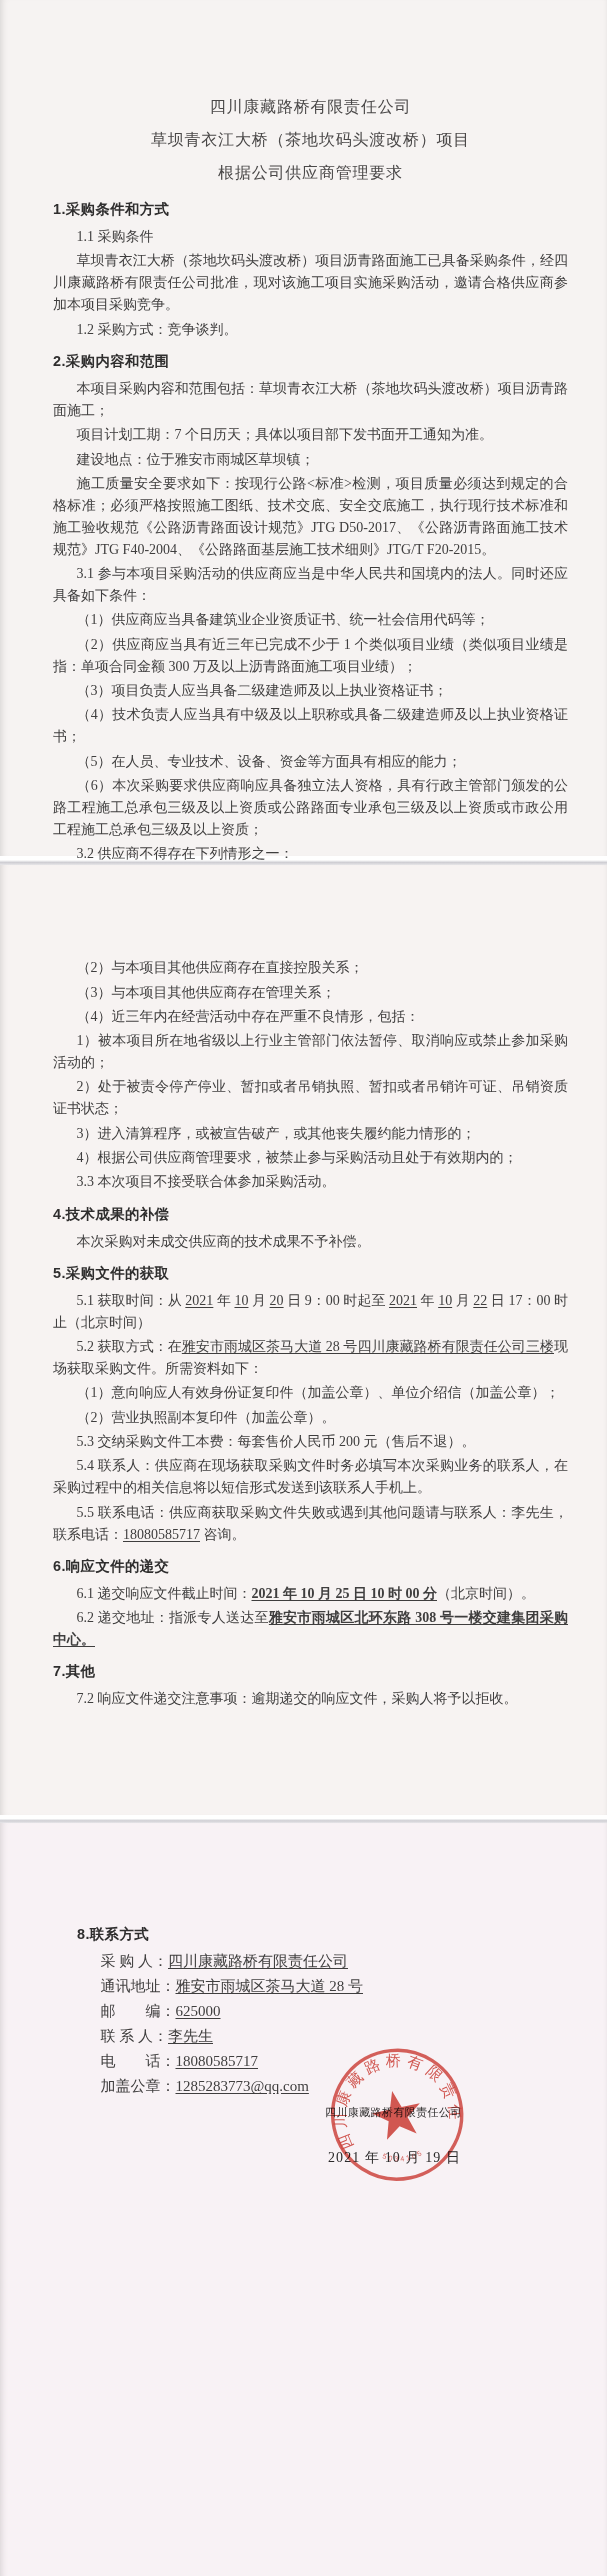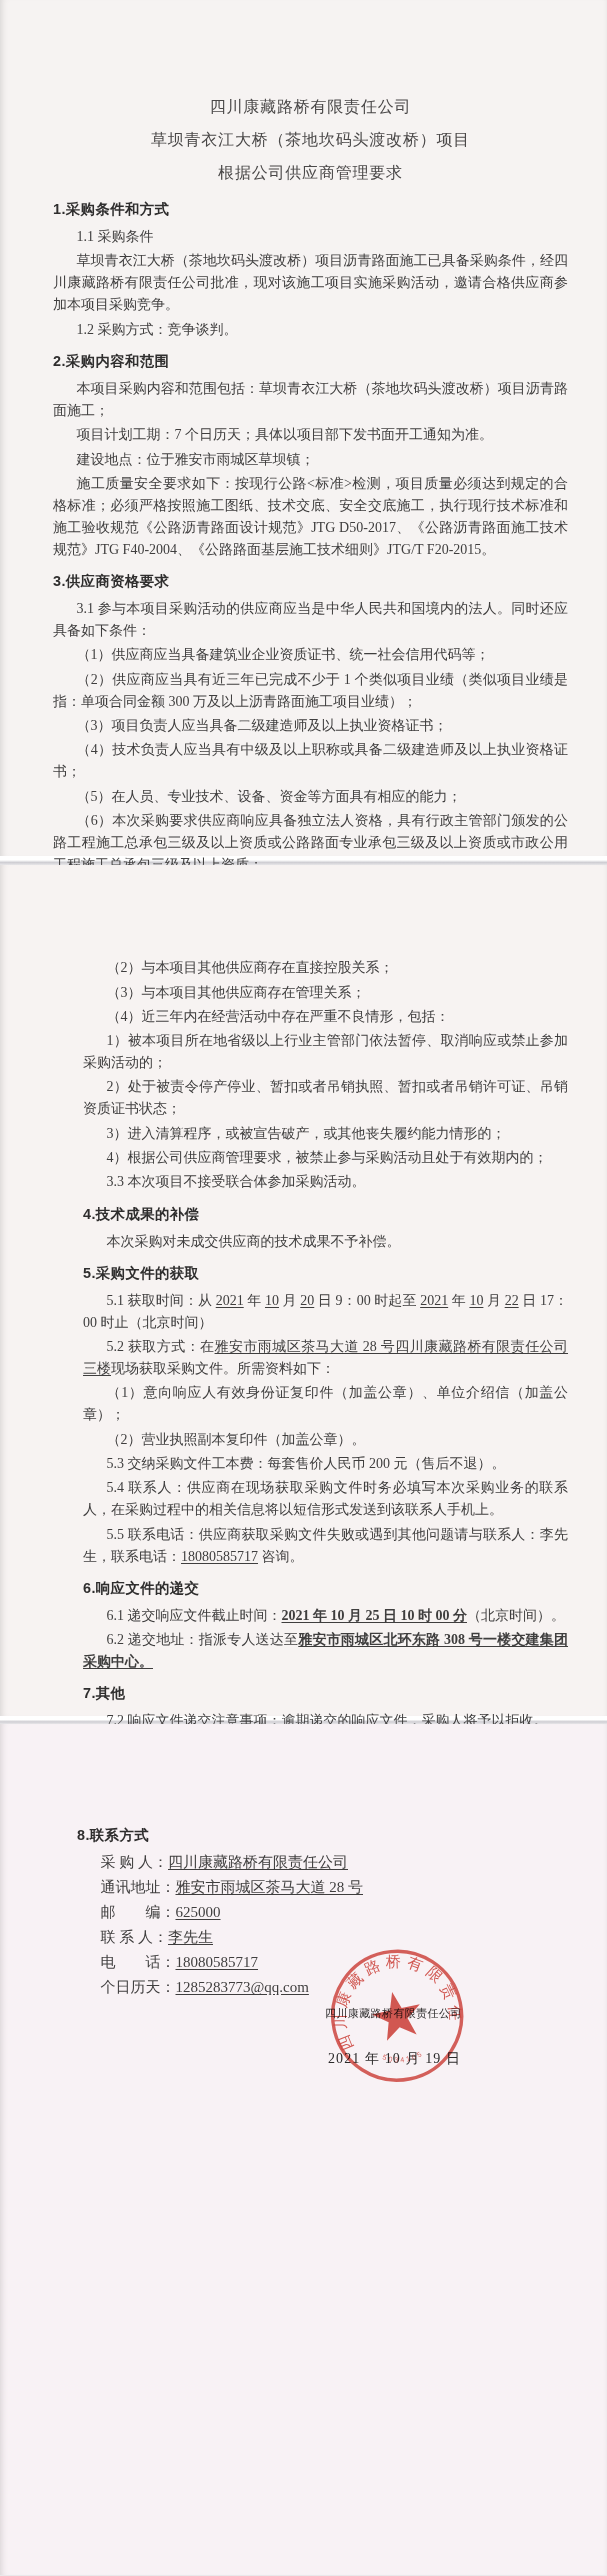--- a/index.html
+++ b/index.html
@@ -1,20 +1,20 @@
 <!DOCTYPE html>
 <html style="font-size:12px"><head>
 <meta charset="utf-8">
 <style>
   html,body{margin:0;padding:0;background:#e9e8ea;width:607px;}
   body{font-family:"Liberation Serif",serif;}
   .page{position:relative;width:607px;box-sizing:border-box;
         box-shadow:inset 7.6px 0 9px -7.6px rgba(0,0,0,.18), inset -5.3px 0 6.8px -6.8px rgba(0,0,0,.10);}
   .p1{height:856px;background:#f6f3f2;padding:90px 39px 0 53px;}
-  .p2{height:851px;background:#f7f3f2;padding:90px 39px 0 83px;}
+  .p2{height:950px;background:#f7f3f2;padding:90px 39px 0 53px;}
   .p3{height:851px;background:#f8f2f5;padding:90px 39px 0 77px;}
   .gap1{height:9px;background:linear-gradient(180deg,#ffffff 0%,#ffffff 45%,#cfced3 72%,#e7e6e9 100%);}
   .gap2{height:8.3px;background:linear-gradient(180deg,#ffffff 0%,#ffffff 45%,#cfced3 72%,#e7e6e9 100%);}
   .title{text-align:center;font-size:16px;color:#4a4848;line-height:33px;letter-spacing:0.8px;}
   .h{font-family:"Liberation Sans",sans-serif;font-size:14.4px;font-weight:700;color:#2f2e2e;
      margin:11.4px 0 6.8px;letter-spacing:0.4px;}
   .h.first{}
   .b{font-size:14px;line-height:22px;color:#3f3e3e;text-align:justify;margin:2.3px 0;}
   .ind{text-indent:23.5px;}
   .u{text-decoration:underline;text-underline-offset:2.3px;}
@@ -39,21 +39,20 @@
   <div class="b ind">1.1 采购条件</div>
   <div class="b ind">草坝青衣江大桥（茶地坎码头渡改桥）项目沥青路面施工已具备采购条件，经四川康藏路桥有限责任公司批准，现对该施工项目实施采购活动，邀请合格供应商参加本项目采购竞争。</div>
   <div class="b ind">1.2 采购方式：竞争谈判。</div>
 
   <div class="h">2.采购内容和范围</div>
   <div class="b ind">本项目采购内容和范围包括：草坝青衣江大桥（茶地坎码头渡改桥）项目沥青路面施工；</div>
   <div class="b ind">项目计划工期：7 个日历天；具体以项目部下发书面开工通知为准。</div>
   <div class="b ind">建设地点：位于雅安市雨城区草坝镇；</div>
   <div class="b ind">施工质量安全要求如下：按现行公路&lt;标准&gt;检测，项目质量必须达到规定的合格标准；必须严格按照施工图纸、技术交底、安全交底施工，执行现行技术标准和施工验收规范《公路沥青路面设计规范》JTG D50-2017、《公路沥青路面施工技术规范》JTG F40-2004、《公路路面基层施工技术细则》JTG/T F20-2015。</div>
 
-  <div class="h">3.供应商资格要求</div>
   <div class="b ind">3.1 参与本项目采购活动的供应商应当是中华人民共和国境内的法人。同时还应具备如下条件：</div>
   <div class="b ind">（1）供应商应当具备建筑业企业资质证书、统一社会信用代码等；</div>
   <div class="b ind">（2）供应商应当具有近三年已完成不少于 1 个类似项目业绩（类似项目业绩是指：单项合同金额 300 万及以上沥青路面施工项目业绩）；</div>
   <div class="b ind">（3）项目负责人应当具备二级建造师及以上执业资格证书；</div>
   <div class="b ind">（4）技术负责人应当具有中级及以上职称或具备二级建造师及以上执业资格证书；</div>
   <div class="b ind">（5）在人员、专业技术、设备、资金等方面具有相应的能力；</div>
   <div class="b ind">（6）本次采购要求供应商响应具备独立法人资格，具有行政主管部门颁发的公路工程施工总承包三级及以上资质或公路路面专业承包三级及以上资质或市政公用工程施工总承包三级及以上资质；</div>
   <div class="b ind">3.2 供应商不得存在下列情形之一：</div>
   <div class="b ind">（1）与本项目其他供应商的单位负责人为同一人；</div>
 </div>
@@ -92,21 +91,21 @@
 
 <div class="gap2"></div>
 
 <div class="page p3">
   <div class="h first">8.联系方式</div>
   <div class="contact"><span>采 购 人：</span><span class="val">四川康藏路桥有限责任公司</span></div>
   <div class="contact"><span>通讯地址：</span><span class="val">雅安市雨城区茶马大道 28 号</span></div>
   <div class="contact"><span>邮　　编：</span><span class="val">625000</span></div>
   <div class="contact"><span>联 系 人：</span><span class="val">李先生</span></div>
   <div class="contact"><span>电　　话：</span><span class="val">18080585717</span></div>
-  <div class="contact"><span>个日历天：</span><span class="val">1285283773@qq.com</span></div>
+  <div class="contact"><span>加盖公章：</span><span class="val">1285283773@qq.com</span></div>
 
   <div class="sign-company">四川康藏路桥有限责任公司</div>
   <div class="sign-date">2021 年 10 月 19 日</div>
 
   <svg class="seal" viewBox="0 0 182 182">
     <circle cx="91" cy="92" r="85" fill="none" stroke="#cf3a31" stroke-width="4.5" opacity=".85"></circle>
     <path id="sealArcTop" d="M 27 122 A 69 69 0 1 1 155 122" fill="none"></path>
     <text font-size="20" fill="#cf3a31" letter-spacing="6.5" font-family="Liberation Serif, serif" opacity=".9">
       <textPath href="#sealArcTop" startOffset="1">四川康藏路桥有限责任公司</textPath>
     </text>

